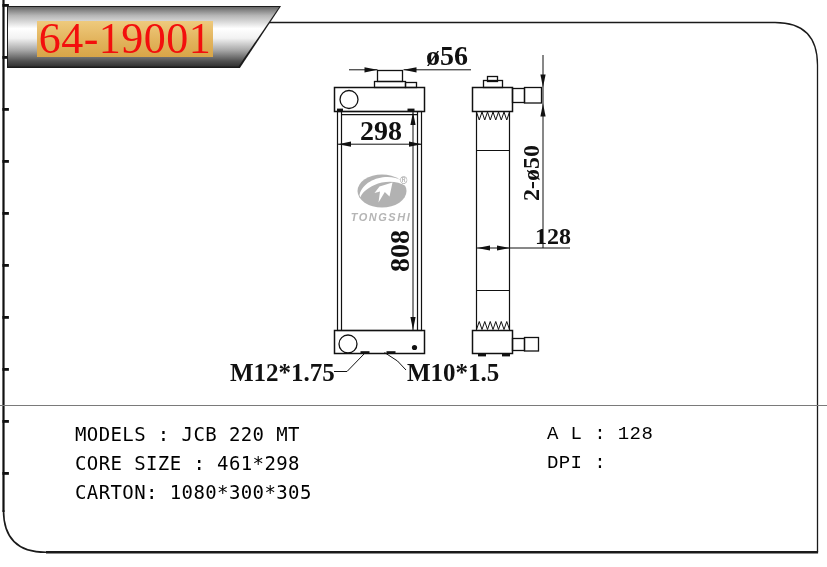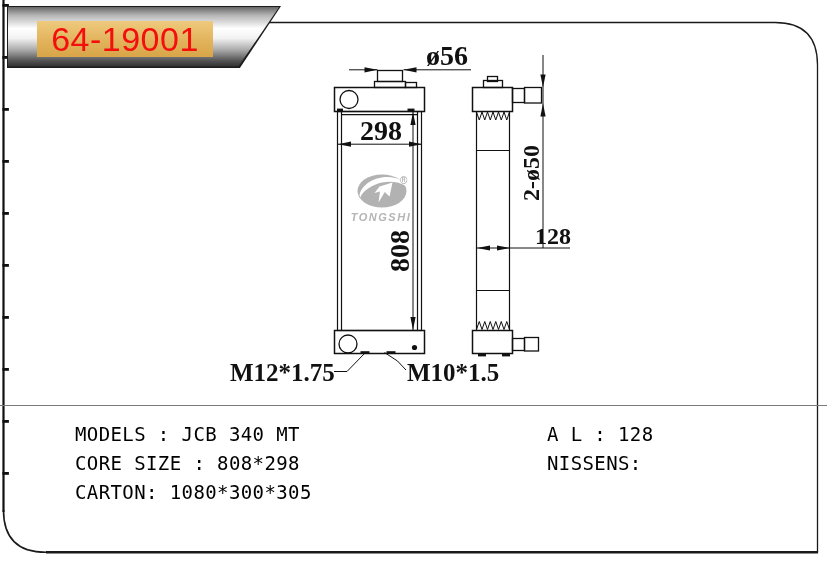--- a/index.html
+++ b/index.html
@@ -17,29 +17,29 @@
   .banner{position:absolute;left:7px;top:6px;width:284px;height:62px;z-index:2;}
   .banner-outline{position:absolute;left:0;top:0;width:284px;height:62px;background:#1c1c1c;
       clip-path:polygon(0 0,96.5% 0,82% 100%,0 100%);}
   .banner-grad{position:absolute;left:1px;top:1px;width:281px;height:59.5px;
       clip-path:polygon(0 0,96.5% 0,82% 100%,0 100%);
       background:linear-gradient(180deg,#686868 0%,#b5b5b5 14%,#ffffff 36%,#f2f2f2 52%,
                  #a8a8a8 72%,#515151 90%,#303030 100%);}
   .banner-plate{position:absolute;left:30px;top:15px;width:176px;height:36px;
       background:linear-gradient(180deg,#eeca7d 0%,#e2b35c 55%,#d8a548 100%);
       display:flex;align-items:center;justify-content:center;}
-  .banner-plate span{font-size:34px;line-height:36px;color:#f30f0d;letter-spacing:0.5px;
-      font-family:Liberation Sans, sans-serif;text-align:center;}
+  .banner-plate span{font-size:44px;line-height:36px;color:#f30f0d;letter-spacing:0.5px;
+      font-family:Liberation Serif, serif;text-align:center;}
 
   
   .spec{position:absolute;top:420px;z-index:2;color:#000;
         font-family:"DejaVu Sans Mono",monospace;font-size:19px;letter-spacing:0.4px;}
   .spec div{height:29px;line-height:29px;white-space:pre;}
   #spec-left{left:75px;}
-  #spec-right{left:547px;}
+  #spec-right{left:547px;font-family:Liberation Mono, monospace;}
 </style>
 </head>
 <body>
 
 <div id="stage">
 
   <svg id="drawing-svg" width="827" height="567" viewBox="0 0 827 567">
 
     <g stroke="#1a1a1a" fill="none">
       <path d="M 255 22.5 H 775 Q 817.5 22.5 817.5 65 V 552" stroke-width="1.3"></path>
@@ -174,22 +174,22 @@
 
   <div class="banner">
     <div class="banner-outline"></div>
     <div class="banner-grad"></div>
     <div class="banner-plate">
       <span>64-19001</span>
     </div>
   </div>
 
   <div class="spec" id="spec-left">
-    <div>MODELS : JCB 340 MT</div>
-    <div>CORE SIZE : 808*298</div>
+    <div>MODELS : JCB 220 MT</div>
+    <div>CORE SIZE : 461*298</div>
     <div>CARTON: 1080*300*305</div>
   </div>
   <div class="spec" id="spec-right">
     <div>A L : 128</div>
-    <div>NISSENS:</div>
+    <div>DPI :</div>
   </div>
 
 </div>
 
 </body></html>

